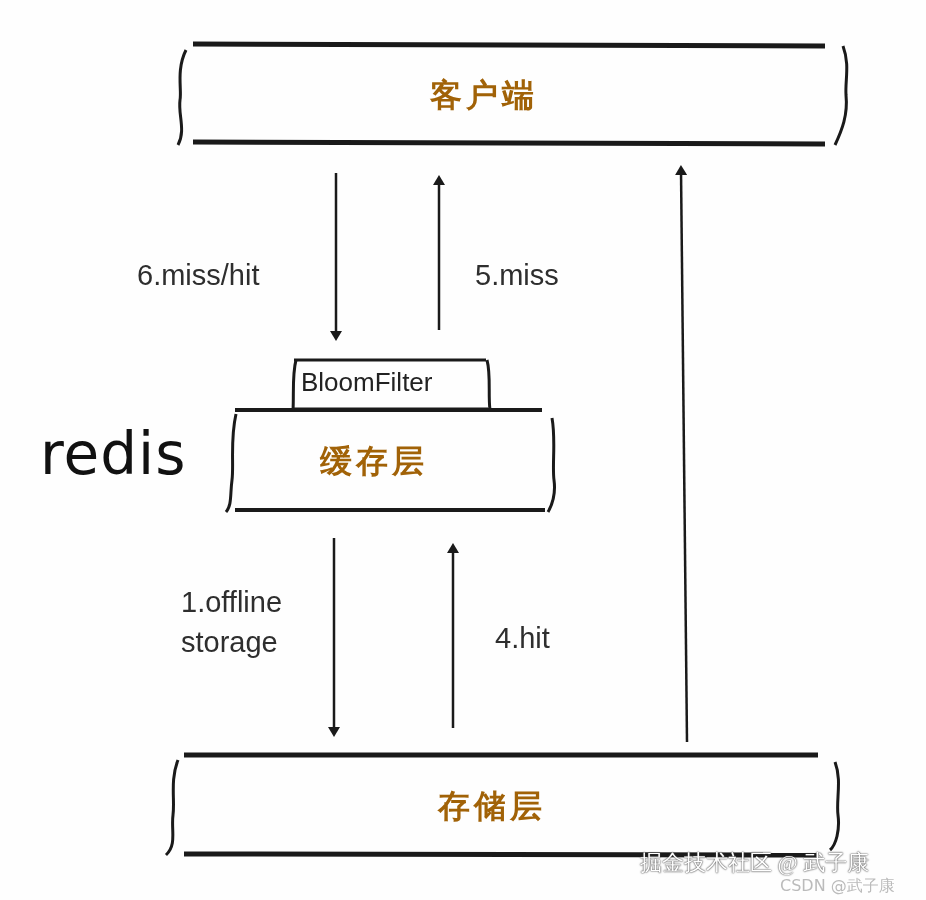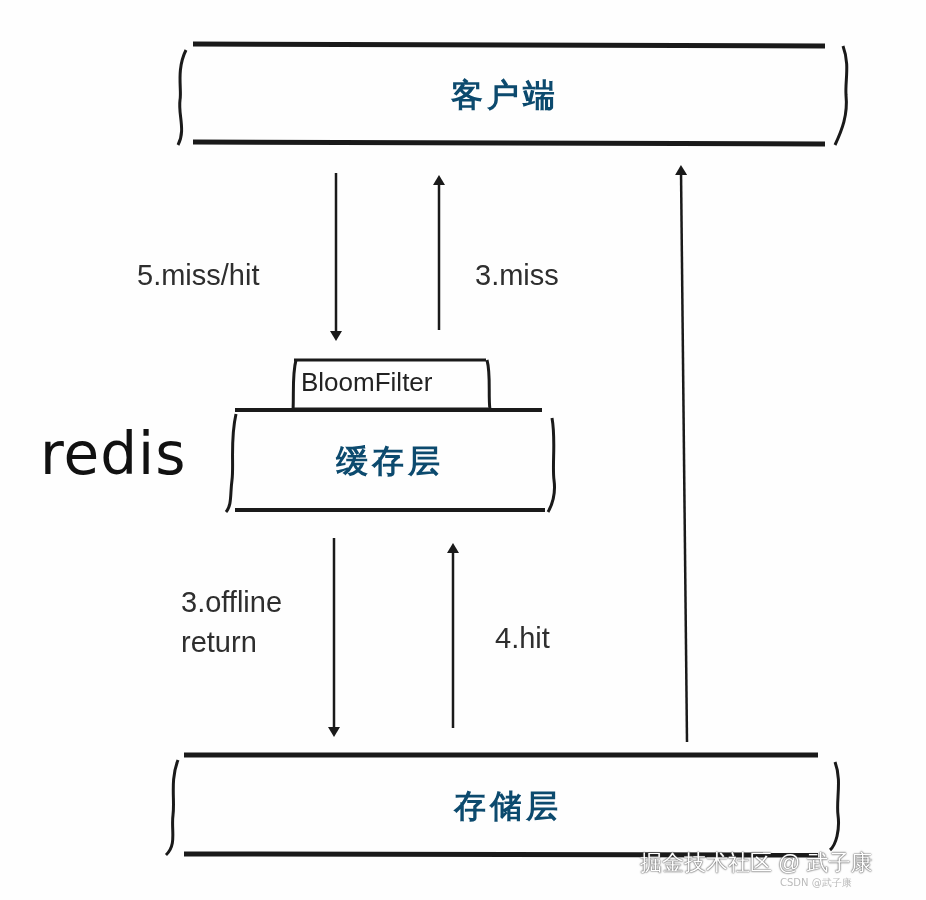--- a/index.html
+++ b/index.html
@@ -25,48 +25,47 @@
       position: absolute;
       white-space: nowrap;
       color: #2a2a2a;
     }
     .layer-text {
       position: absolute;
       font-family: "DejaVu Serif", "Liberation Serif", serif;
       font-weight: bold;
       font-size: 32px;
       letter-spacing: 4px;
-      color: #0c4a6e;
-      text-align: center;
+      color: #a16207;
       white-space: nowrap;
     }
     .arrow-label {
       font-size: 29px;
       color: #2e2e2e;
       line-height: 40px;
     }
     .redis-label {
       font-family: "DejaVu Sans", sans-serif;
       font-size: 58px;
       color: #111111;
       letter-spacing: 1px;
     }
     .bloom-label {
       font-size: 26px;
       color: #222;
     }
     .watermark-main {
-      font-family: Liberation Sans, sans-serif;
+      font-family: Liberation Serif, serif;
       font-size: 22px;
       color: #ffffff;
       text-shadow: 0 0 2px #444, 0 0 1px #444;
     }
     .watermark-sub {
       font-family: "DejaVu Sans", sans-serif;
-      font-size: 10px;
+      font-size: 16px;
       color: #bbbbbb;
     }
   </style>
 </head>
 <body>
 
 <div class="canvas">
 
   <svg class="lines" viewBox="0 0 926 900">
     <defs>
@@ -113,25 +112,25 @@
   <div class="layer-text" style="left:430px; top:74px; width:150px;">客户端</div>
 
   <div class="lbl redis-label" style="left:40px; top:420px;">redis</div>
 
   <div class="lbl bloom-label" style="left:301px; top:367px;">BloomFilter</div>
 
   <div class="layer-text" style="left:320px; top:440px; width:140px;">缓存层</div>
 
   <div class="layer-text" style="left:438px; top:785px; width:140px;">存储层</div>
 
-  <div class="lbl arrow-label" style="left:137px; top:255px;">5.miss/hit</div>
+  <div class="lbl arrow-label" style="left:137px; top:255px;">6.miss/hit</div>
 
-  <div class="lbl arrow-label" style="left:475px; top:255px;">3.miss</div>
+  <div class="lbl arrow-label" style="left:475px; top:255px;">5.miss</div>
 
-  <div class="lbl arrow-label" style="left:181px; top:582px;">3.offline</div>
-  <div class="lbl arrow-label" style="left:181px; top:622px;">return</div>
+  <div class="lbl arrow-label" style="left:181px; top:582px;">1.offline</div>
+  <div class="lbl arrow-label" style="left:181px; top:622px;">storage</div>
 
   <div class="lbl arrow-label" style="left:495px; top:590px;margin-top:28px;">4.hit</div>
 
 
   <div class="lbl watermark-main" style="left:640px; top:848px;">掘金技术社区 @ 武子康</div>
   <div class="lbl watermark-sub" style="left:780px; top:876px;">CSDN @武子康</div>
 </div>
 
 </body></html>

